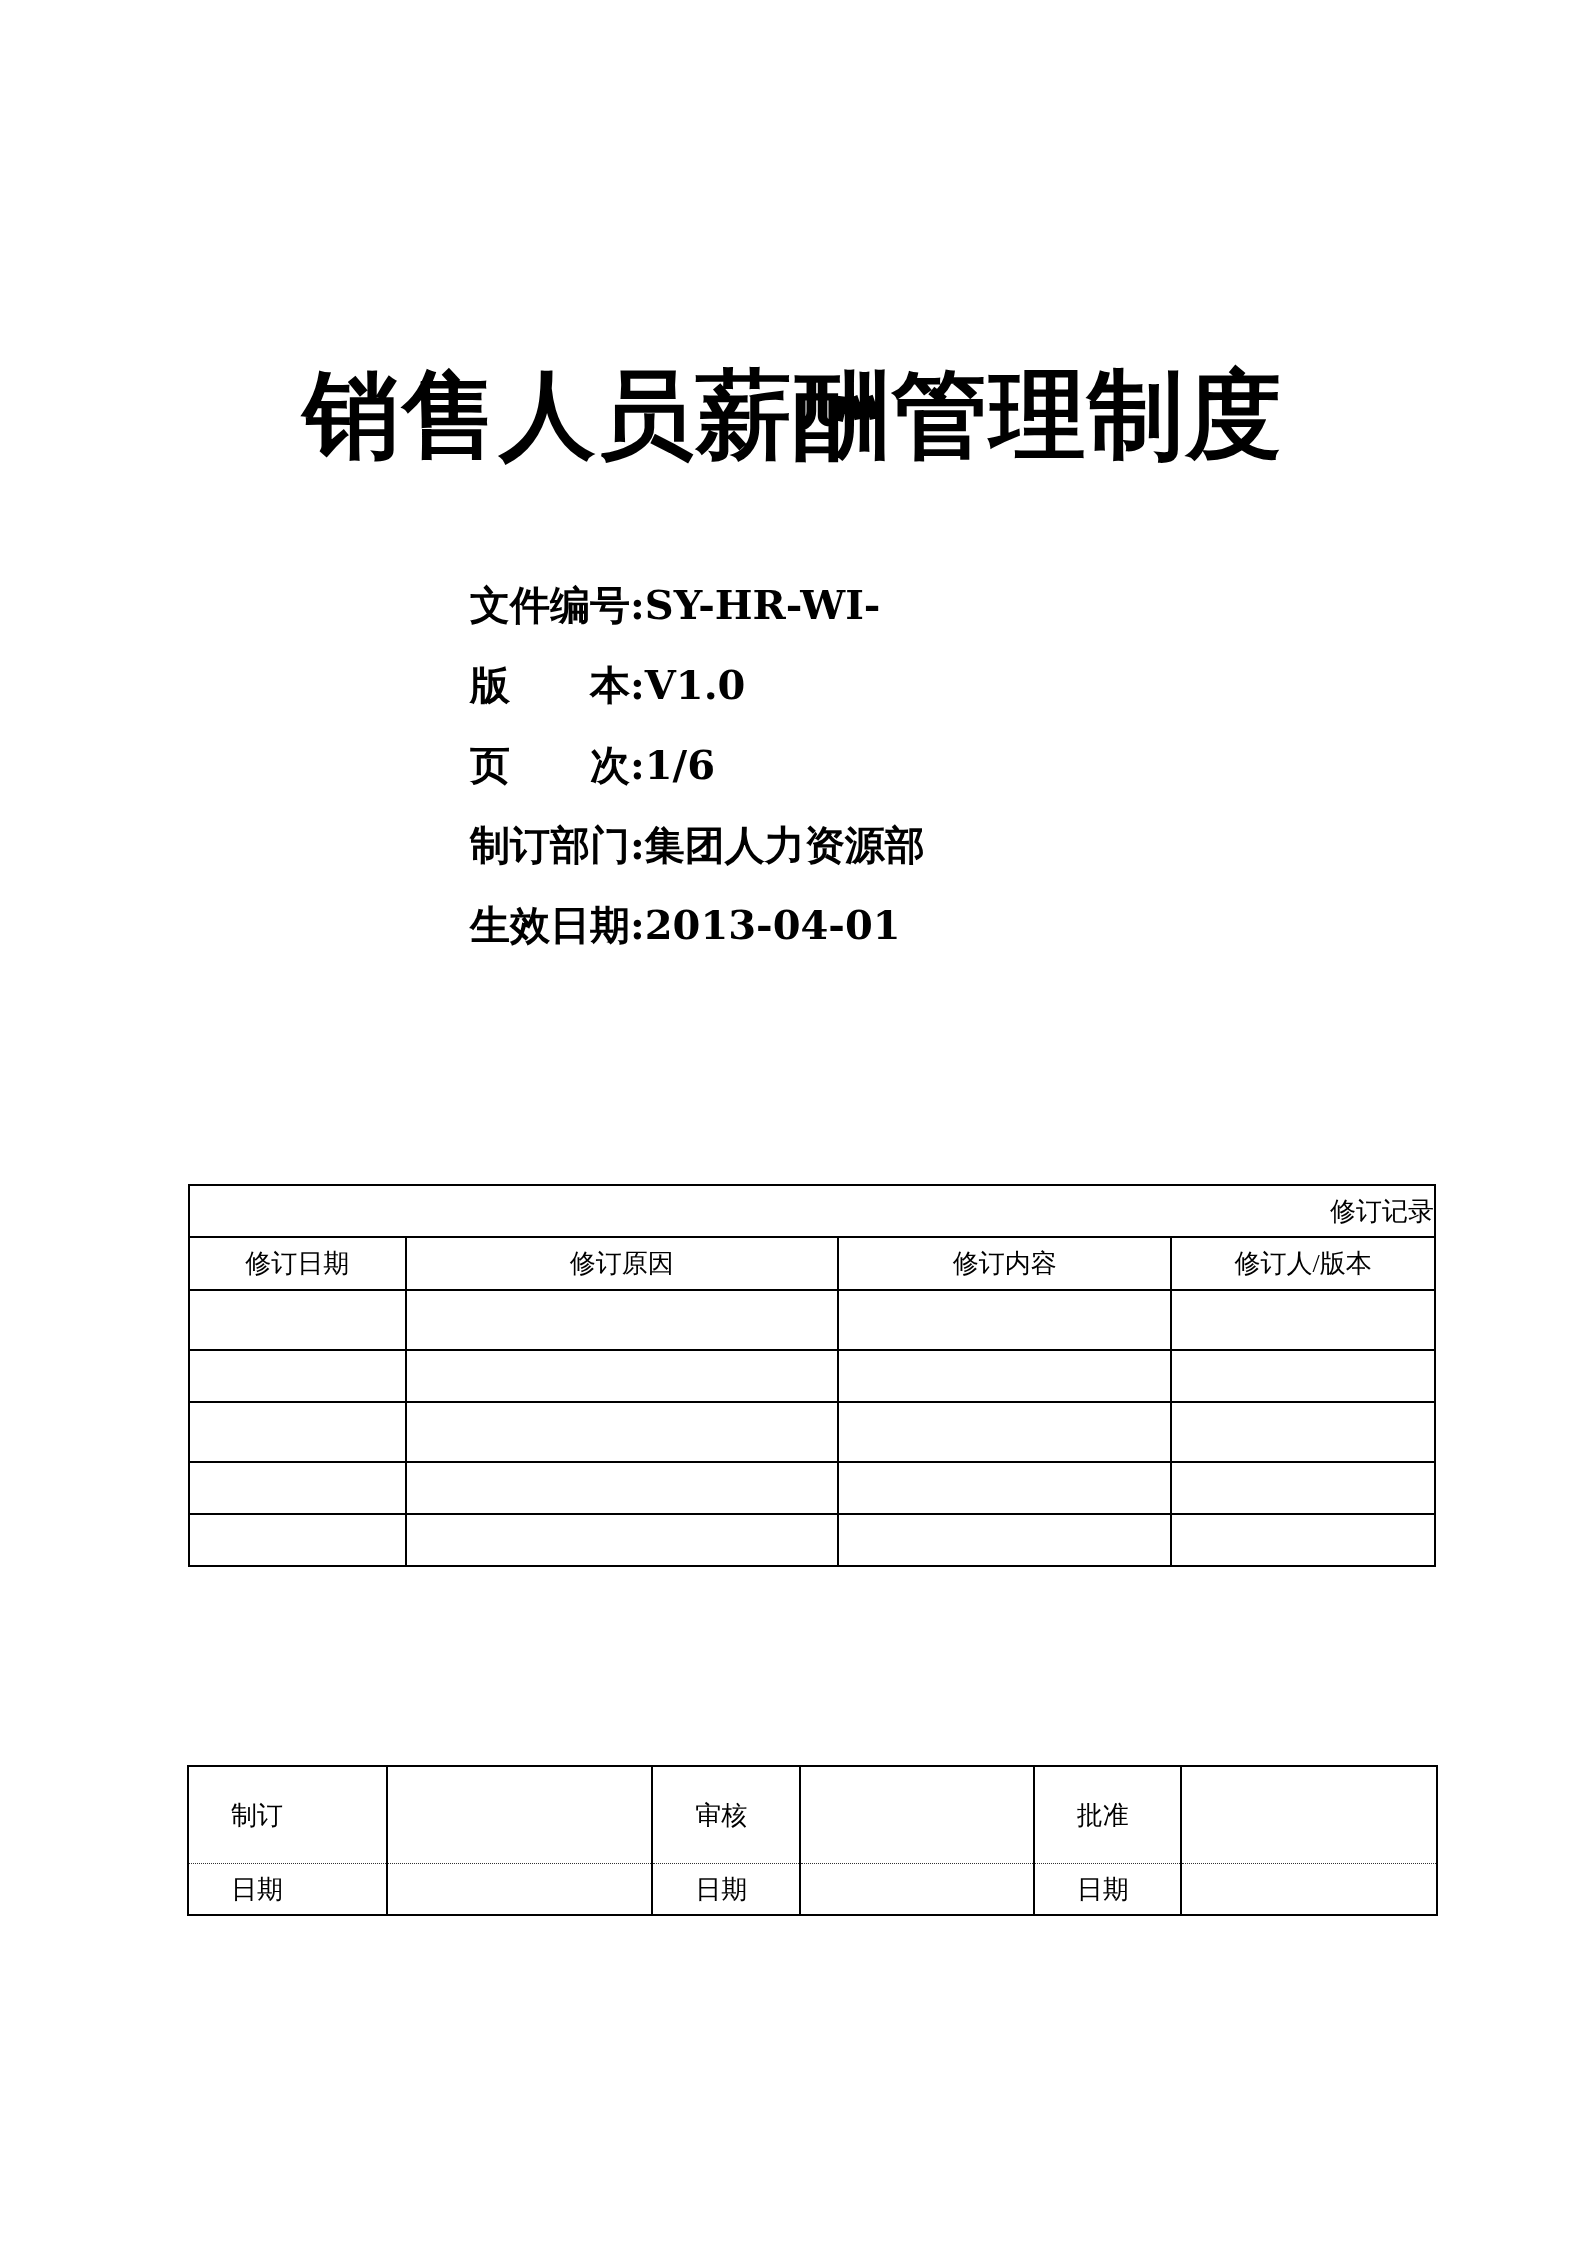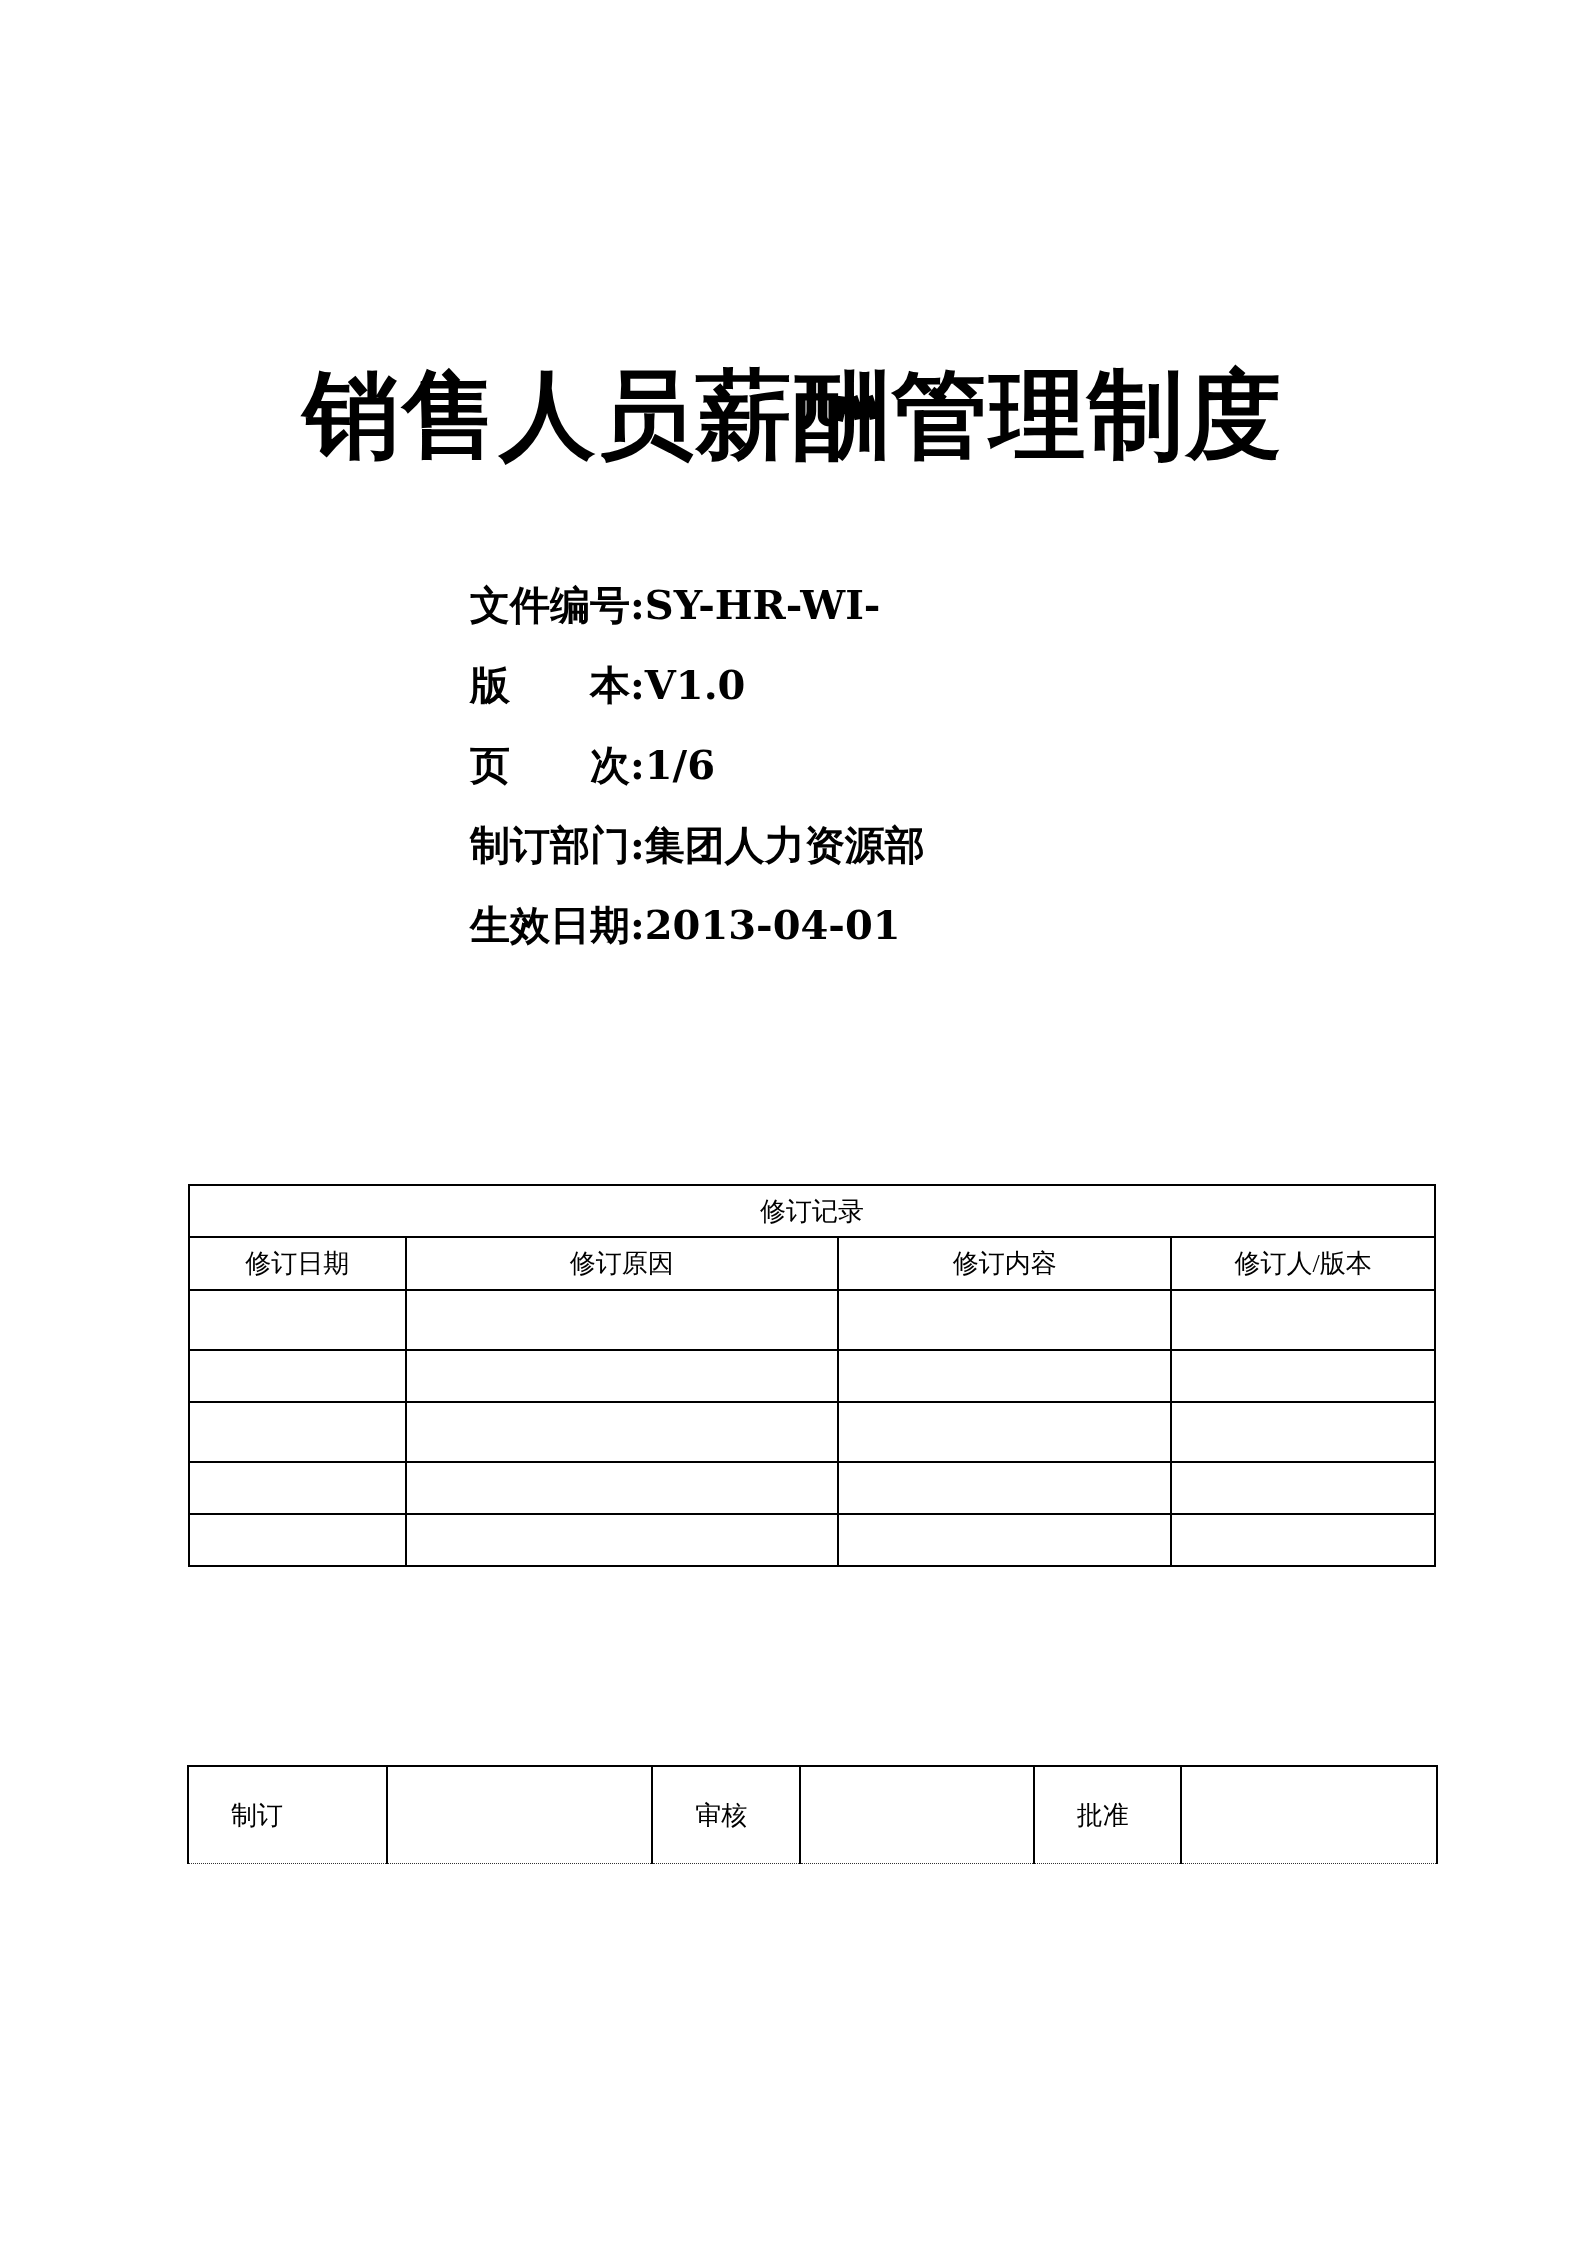--- a/index.html
+++ b/index.html
@@ -11,21 +11,21 @@
     font-weight: bold; font-size: 96px; letter-spacing: 2px; line-height: 120px;
   }
   .meta { position: absolute; left: 470px; top: 575px; font-family: "DejaVu Serif", serif; font-size: 40px; }
   .meta-row { height: 80px; line-height: 60px; white-space: nowrap; font-weight: bold; }
   .meta-row .lbl { display: inline-block; }
   .meta-row .lbl.spaced { width: 160px; display: inline-flex; justify-content: space-between; }
   .meta-row .sep { display: inline-block; }
   table { border-collapse: collapse; position: absolute; font-family: "Liberation Serif", serif; font-size: 26px; }
   .rev { left: 188px; top: 1184px; width: 1248px; }
   .rev td { border: 2px solid #000; text-align: center; vertical-align: middle; padding: 0; }
-  .rev .caption-row td { height: 50px; }
+  .rev .caption-row td { height: 50px; text-align: right; }
   .rev .head-row td { height: 51px; }
   .rev .data-row td { height: 54px; }
   .rev .empty-row td { height: 58px; }
   .rev .empty-row.short td { height: 50px; }
   .sign { left: 187px; top: 1765px; width: 1251px; padding-left: 8px; }
   .sign td { border: 2px solid #000; vertical-align: middle; padding: 0; }
   .sign tr.top td { height: 96px; border-bottom: 1px dotted #333; }
   .sign tr.bottom td { height: 50px; border-top: 1px dotted #333; }
   .sign td.lbl { padding-left: 42px; }
 </style>
@@ -119,14 +119,22 @@
     </colgroup>
   <tbody>
       <tr class="top">
     <td class="lbl">制订</td>
     <td></td>
     <td class="lbl">审核</td>
     <td></td>
     <td class="lbl">批准</td>
     <td></td>
   </tr>
+  <tr class="bottom">
+    <td class="lbl">日期</td>
+    <td></td>
+    <td class="lbl">日期</td>
+    <td></td>
+    <td class="lbl">日期</td>
+    <td></td>
+  </tr>
 </tbody>
   </table>
 
 </body></html>

